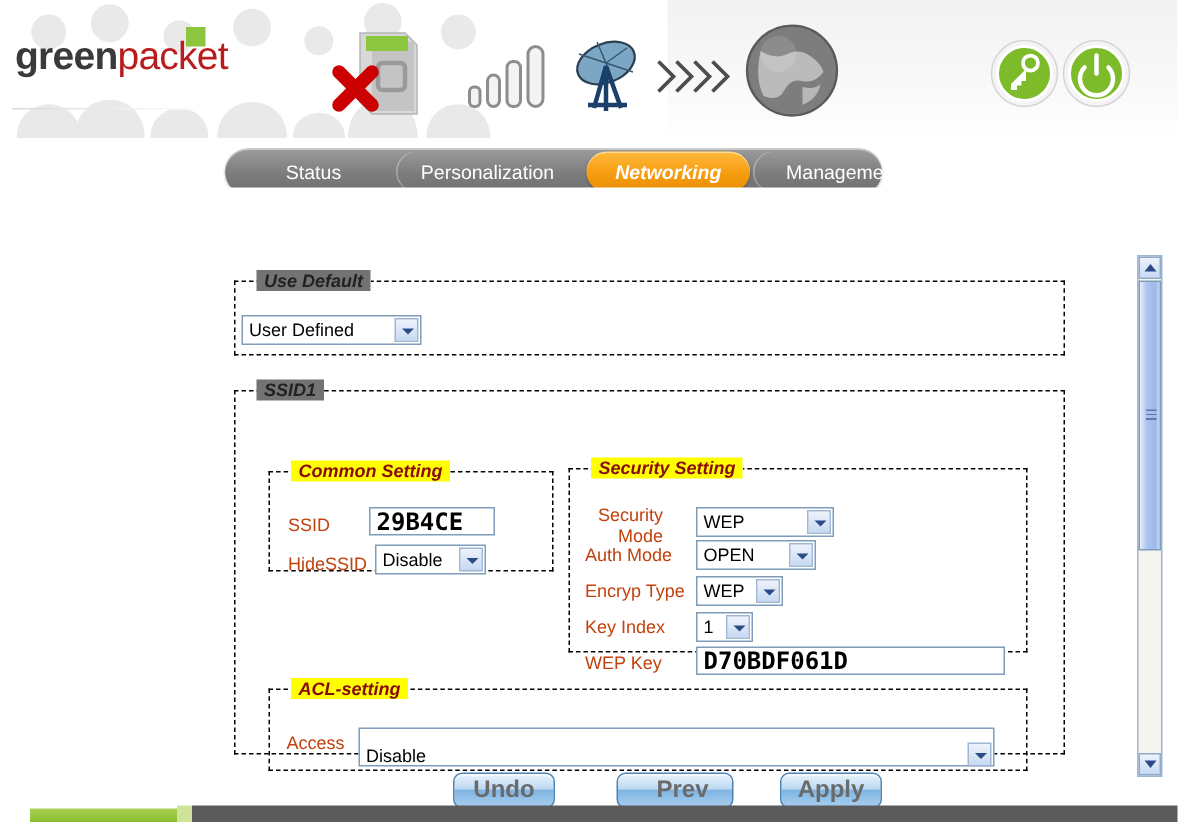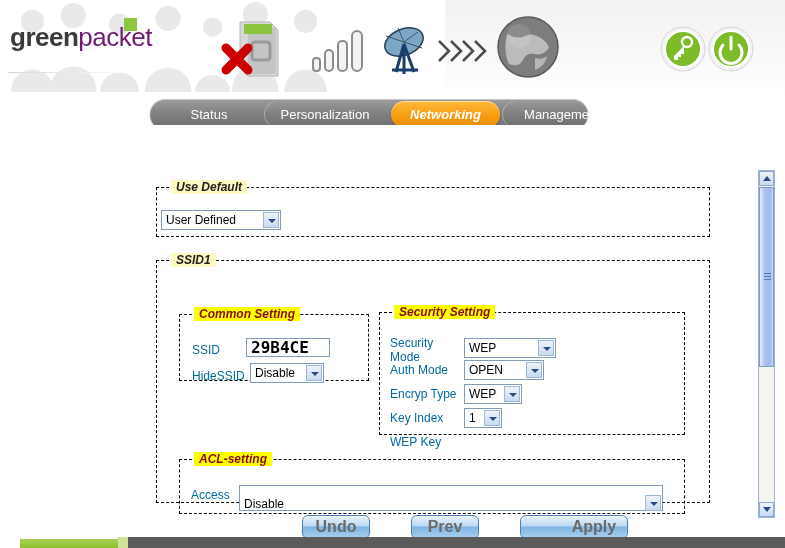--- a/index.html
+++ b/index.html
@@ -10,21 +10,21 @@
   }
   #app{position:relative;width:785px;height:548px;}
 
   
   .header{position:absolute;left:0;top:0;width:785px;height:95px;background:#fff;overflow:hidden;}
   .header-fade{position:absolute;right:0;top:0;width:340px;height:95px;
     background:linear-gradient(180deg,#f2f2f2 0%,#fafafa 70%,#ffffff 100%);}
   .crowd{position:absolute;top:2px;left:0;width:340px;height:92px;}
   .logo{position:absolute;left:10px;top:22px;font-size:26px;letter-spacing:-.5px;color:#4d4d4d;}
   .logo b{font-weight:bold;color:#3a3a3a;}
-  .logo .lite{color:#701a75;font-weight:normal;}
+  .logo .lite{color:#b91c1c;font-weight:normal;}
   .logo-flag{position:absolute;left:124px;top:18px;width:13px;height:13px;background:#8cc63e;}
   .logo-rule{position:absolute;left:8px;top:72px;width:128px;height:1px;
     background:linear-gradient(90deg,#d8d8d8,#fff);}
 
   .fw{position:absolute;left:8px;top:100px;width:130px;font-style:italic;font-weight:bold;
       font-size:12px;line-height:15px;color:#1a1a1a;}
 
   .hicon{position:absolute;}
   .dev-ico{left:218px;top:14px;width:70px;height:70px;}
   .bars-ico{left:310px;top:28px;width:56px;height:46px;}
@@ -64,30 +64,30 @@
   .greenbar{position:absolute;left:20px;top:539px;width:100px;height:9px;
     background:linear-gradient(180deg,#a9d155,#8cbe2d);}
   .greencap{position:absolute;left:118px;top:537px;width:10px;height:11px;
     background:#cfe39b;}
 
   
   .content{position:absolute;left:139px;top:125px;width:646px;height:397px;background:#fff;}
 
   fieldset.dash{position:absolute;margin:0;padding:0;border:1px dashed #000;background:transparent;}
   fieldset.dash > legend{margin-left:14px;padding:0 5px;font-style:italic;font-weight:bold;font-size:12px;}
-  legend.gray{background:#fef9c3;color:#222;}
+  legend.gray{background:#737373;color:#222;}
   legend.yel{background:#ffff00;color:#8a0b0b;}
 
   .fs-usedefault{left:17px;top:55px;width:552px;height:55px;}
   .fs-ssid1{left:17px;top:128px;width:552px;height:248px;}
   .fs-common{left:22px;top:40px;width:188px;height:72px;}
   .fs-security{left:222px;top:38px;width:304px;height:128px;}
   .fs-acl{left:22px;top:185px;width:504px;height:60px;}
 
-  .lbl{position:absolute;font-size:12px;color:#0369a1;line-height:14px;}
+  .lbl{position:absolute;font-size:12px;color:#c2410c;line-height:14px;text-align:right;}
 
   .txt{position:absolute;box-sizing:border-box;border:1px solid #7f9db9;background:#fff;
        font-family:"DejaVu Sans Mono","Liberation Mono",monospace;font-weight:bold;font-size:16px;
        color:#000;padding:1px 4px;height:19px;line-height:15px;}
   .sel{position:absolute;box-sizing:border-box;border:1px solid #7f9db9;background:#fff;
        height:20px;font-size:12px;color:#000;cursor:pointer;}
   .sel .v{position:absolute;left:4px;top:1px;line-height:17px;white-space:nowrap;}
   .sel .arw{position:absolute;right:1px;top:1px;width:16px;height:16px;
        background:linear-gradient(180deg,#eef3fb,#c7d9f2);border:1px solid #9fb6d4;box-sizing:border-box;}
   .sel .arw:after{content:"";position:absolute;left:4px;top:6px;
@@ -97,22 +97,22 @@
   .acl-clip{position:absolute;left:22px;top:215px;width:504px;height:30px;overflow:hidden;}
 
   
   .btnrow{position:absolute;left:139px;top:515px;width:646px;height:26px;}
   .gbtn{position:absolute;top:0;width:66px;height:22px;border-radius:6px;
     background:linear-gradient(180deg,#eaf3fb 0%,#bcd9f2 45%,#7fb4e3 50%,#a9d0ef 100%);
     border:1px solid #4a83b5;box-shadow:inset 0 1px 0 rgba(255,255,255,.8);
     text-align:center;line-height:21px;font-size:16px;font-weight:bold;color:#6a6a6a;
     cursor:pointer;}
   .b-undo{left:163px;}
-  .b-prev{left:272px;}
-  .b-apply{left:381px;padding-left:40px;}
+  .b-prev{left:272px;padding-left:10px;}
+  .b-apply{left:381px;}
 
   
   .vscroll{position:absolute;left:758px;top:170px;width:17px;height:348px;
     background:#f5f5f0;border:1px solid #9fb6d4;box-sizing:border-box;}
   .vs-arrow{position:absolute;left:0;width:15px;height:15px;
     background:linear-gradient(180deg,#eef3fb,#c7d9f2);border:1px solid #8fa9cc;box-sizing:border-box;cursor:pointer;}
   .vs-up{top:0;} .vs-dn{bottom:0;}
   .vs-arrow:after{content:"";position:absolute;left:3px;
     border-left:4px solid transparent;border-right:4px solid transparent;}
   .vs-up:after{top:4px;border-bottom:5px solid #2a4b86;}
@@ -277,20 +277,21 @@
           <span class="arw"></span>
         </div>
 
         <div class="lbl" style="left:10px;top:92px;">Key Index</div>
         <div class="sel" style="left:84px;top:89px;width:38px;">
           <span class="v">1</span>
           <span class="arw"></span>
         </div>
 
         <div class="lbl" style="left:10px;top:116px;">WEP Key</div>
+        <div class="txt" style="left:84px;top:112px;width:206px;">D70BDF061D</div>
       </fieldset>
 
       <fieldset class="dash fs-acl">
         <legend class="yel">ACL-setting</legend>
       </fieldset>
       <div class="acl-clip">
         <div class="lbl" style="left:12px;top:6px;">Access</div>
         <div class="sel" style="left:60px;top:3px;width:424px;height:26px;">
           <span class="v" style="top:10px;">Disable</span>
           <span class="arw" style="top:9px;"></span>

